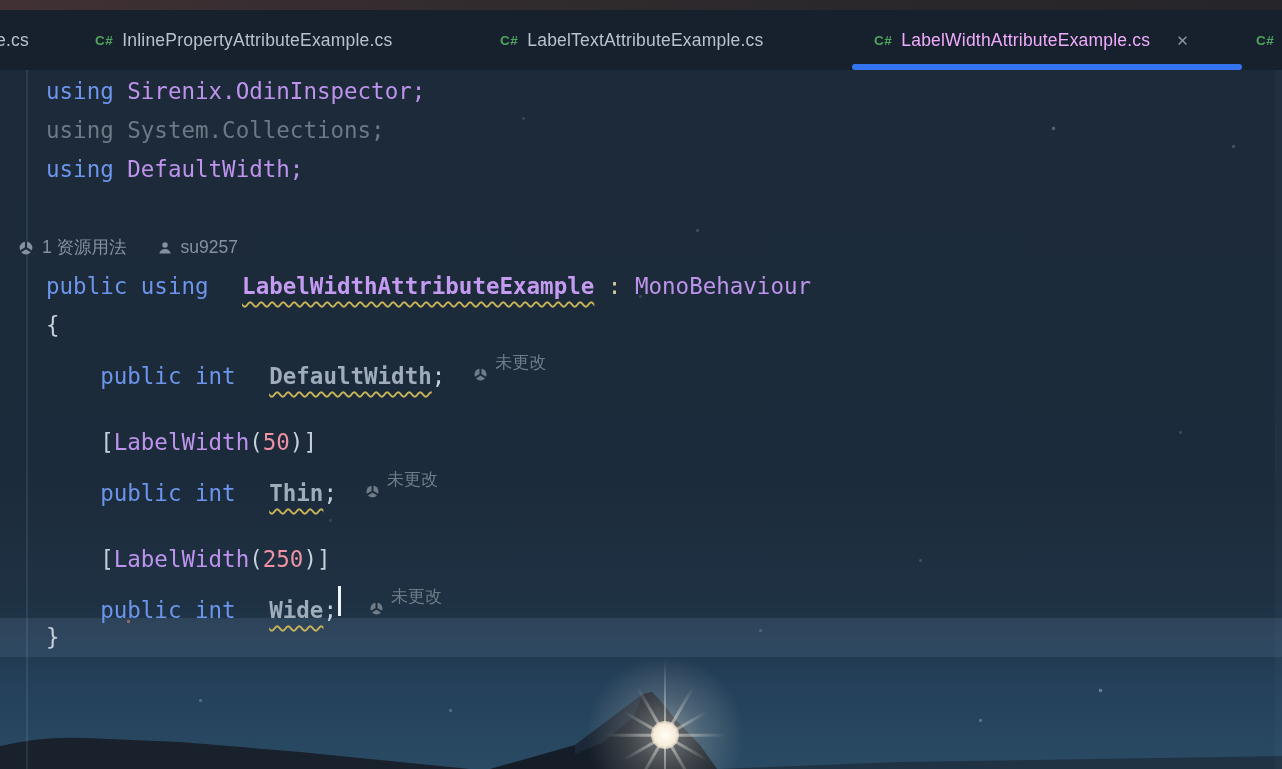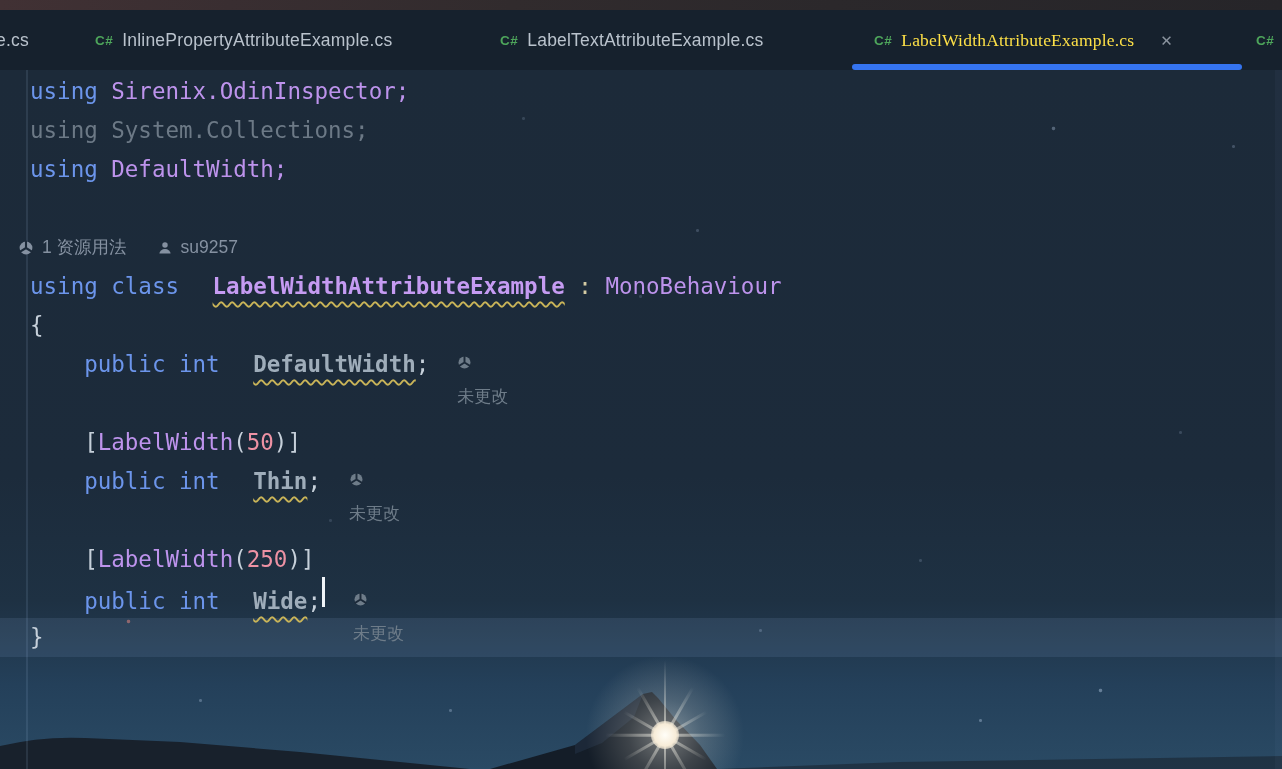--- a/index.html
+++ b/index.html
@@ -6,21 +6,21 @@
   .screen{position:relative;width:1282px;height:769px;overflow:hidden;font-family:"Liberation Sans",sans-serif;}
 
   
   .top-strip{position:absolute;left:0;top:0;width:1282px;height:10px;
     background:linear-gradient(90deg,#413134 0%,#392e31 18%,#312b2d 40%,#2b282b 65%,#262529 100%);}
 
   
   .tab-bar{position:absolute;left:0;top:10px;width:1282px;height:60px;background:#16212d;border-bottom:1px solid #ef4444;}
   .tab{position:absolute;top:0;height:60px;display:flex;align-items:center;gap:9px;cursor:default;}
   .tab-label{font-size:17.5px;color:#b9c2cc;letter-spacing:.2px;white-space:nowrap;}
-  .tab.active .tab-label{color:#fde047;font-family:Liberation Serif, serif;}
+  .tab.active .tab-label{color:#f0abfc;}
   .cs-badge{font-size:13.5px;font-weight:bold;color:#4ea55b;font-family:"Liberation Sans",sans-serif;letter-spacing:.5px;}
   .tab-close{font-size:15px;color:#8b949f;margin-left:17px;line-height:1;}
   .tab.partial-left{left:-4px;}
   .tab.t1{left:95px;}
   .tab.t2{left:500px;}
   .tab.t3{left:874px;}
   .tab.t4{left:1256px;}
   .active-underline{position:absolute;left:852px;bottom:0;width:390px;height:6px;border-radius:3px;background:#3574f0;}
 
   
@@ -51,21 +51,21 @@
   .sun{position:absolute;left:665px;top:665px;width:0;height:0;}
   .sun .glow{position:absolute;left:-80px;top:-80px;width:160px;height:160px;border-radius:50%;
     background:radial-gradient(circle,rgba(255,250,238,.42) 0%,rgba(255,245,228,.18) 32%,rgba(255,240,220,0) 70%);}
   .sun .core{position:absolute;left:-14px;top:-14px;width:28px;height:28px;border-radius:50%;
     background:radial-gradient(circle,#fffef8 0%,#f7ecd8 55%,rgba(247,236,216,0) 100%);filter:blur(.5px);}
   .ray{position:absolute;left:-1.25px;top:-75px;width:2.5px;height:150px;
     background:linear-gradient(180deg,rgba(255,252,240,0) 0%,rgba(255,252,240,.55) 45%,rgba(255,252,240,.55) 55%,rgba(255,252,240,0) 100%);}
 
   
   #code-lines{position:absolute;left:0;top:2px;width:1282px;}
-  .code-line{height:39px;line-height:39px;white-space:pre;padding-left:30px;
+  .code-line{height:39px;line-height:39px;white-space:pre;padding-left:46px;
     font-family:"DejaVu Sans Mono",monospace;font-size:22.5px;}
   .code-line span{vertical-align:baseline;}
   .tk-kw{color:#6c95eb;}
   .tk-ns{color:#bd93ec;}
   .tk-cls{color:#c59bf2;font-weight:bold;}
   .tk-dim{color:#6c7986;}
   .tk-pl{color:#c6d0da;}
   .tk-fld{color:#9fadba;font-weight:bold;}
   .tk-num{color:#ee92a4;}
   .tk-attr{color:#bd93ec;}
@@ -73,22 +73,22 @@
   .warn{text-decoration:underline wavy #c9b458;text-decoration-thickness:1.5px;text-underline-offset:7px;margin-left:20px;}
   .caret{display:inline-block;width:3px;height:30px;background:#f0f4f8;vertical-align:middle;margin-left:1px;position:relative;top:-2px;}
 
   
   .annotation{display:flex;align-items:center;gap:8px;font-family:"Liberation Sans",sans-serif;
     font-size:17.5px;color:#8591a1;white-space:nowrap;}
   .annotation .spacer{width:14px;}
   .mini-icon{width:16px;height:16px;flex:0 0 auto;color:#8591a1;}
 
   
-  .hint{display:inline-flex;align-items:flex-start;gap:7px;margin-left:28px;
-    font-family:"Liberation Sans",sans-serif;font-size:17px;color:#6e7c89;vertical-align:middle;position:relative;top:-2px;flex-direction:column;}
+  .hint{display:inline-flex;align-items:flex-end;gap:7px;margin-left:28px;
+    font-family:"Liberation Sans",sans-serif;font-size:17px;color:#6e7c89;vertical-align:middle;position:relative;top:-2px;}
   .hint .mini-icon{width:15px;height:15px;color:#6e7c89;}
 </style>
 </head>
 <body>
 
 <div class="screen">
 
   <div class="top-strip"></div>
 
   <div class="tab-bar">
@@ -149,21 +149,21 @@
             <path d="M10 10 L10 1 M10 10 L2.2 14.8 M10 10 L17.8 14.8" stroke="#1c2a39" stroke-width="2.6" fill="none"></path>
           </svg>
           <span>1 资源用法</span>
           <span class="spacer"></span>
           <svg class="mini-icon" viewBox="0 0 20 20">
             <circle cx="10" cy="6.3" r="3.4" fill="currentColor"></circle>
             <path d="M3 16.8 a7 5.4 0 0 1 14 0 z" fill="currentColor"></path>
           </svg>
           <span>su9257</span>
         </div>
-        <div class="code-line"><span class="tk-kw">using class </span><span class="tk-cls warn">LabelWidthAttributeExample</span><span class="tk-pl"> </span><span class="tk-colon">:</span><span class="tk-pl"> </span><span class="tk-ns">MonoBehaviour</span></div>
+        <div class="code-line"><span class="tk-kw">public using </span><span class="tk-cls warn">LabelWidthAttributeExample</span><span class="tk-pl"> </span><span class="tk-colon">:</span><span class="tk-pl"> </span><span class="tk-ns">MonoBehaviour</span></div>
         <div class="code-line"><span class="tk-pl">{</span></div>
         <div class="code-line"><span class="tk-pl">    </span><span class="tk-kw">public int </span><span class="tk-fld warn">DefaultWidth</span><span class="tk-pl">;</span><span class="hint"><svg class="mini-icon" viewBox="0 0 20 20">
               <circle cx="10" cy="10" r="8" fill="currentColor"></circle>
               <path d="M10 10 L10 1 M10 10 L2.2 14.8 M10 10 L17.8 14.8" stroke="#1c2a39" stroke-width="2.6" fill="none"></path>
             </svg><span>未更改</span></span></div>
         <div class="code-line"></div>
         <div class="code-line"><span class="tk-pl">    </span><span class="tk-pl">[</span><span class="tk-attr">LabelWidth</span><span class="tk-pl">(</span><span class="tk-num">50</span><span class="tk-pl">)</span><span class="tk-pl">]</span></div>
         <div class="code-line"><span class="tk-pl">    </span><span class="tk-kw">public int </span><span class="tk-fld warn">Thin</span><span class="tk-pl">;</span><span class="hint"><svg class="mini-icon" viewBox="0 0 20 20">
               <circle cx="10" cy="10" r="8" fill="currentColor"></circle>
               <path d="M10 10 L10 1 M10 10 L2.2 14.8 M10 10 L17.8 14.8" stroke="#1c2a39" stroke-width="2.6" fill="none"></path>

